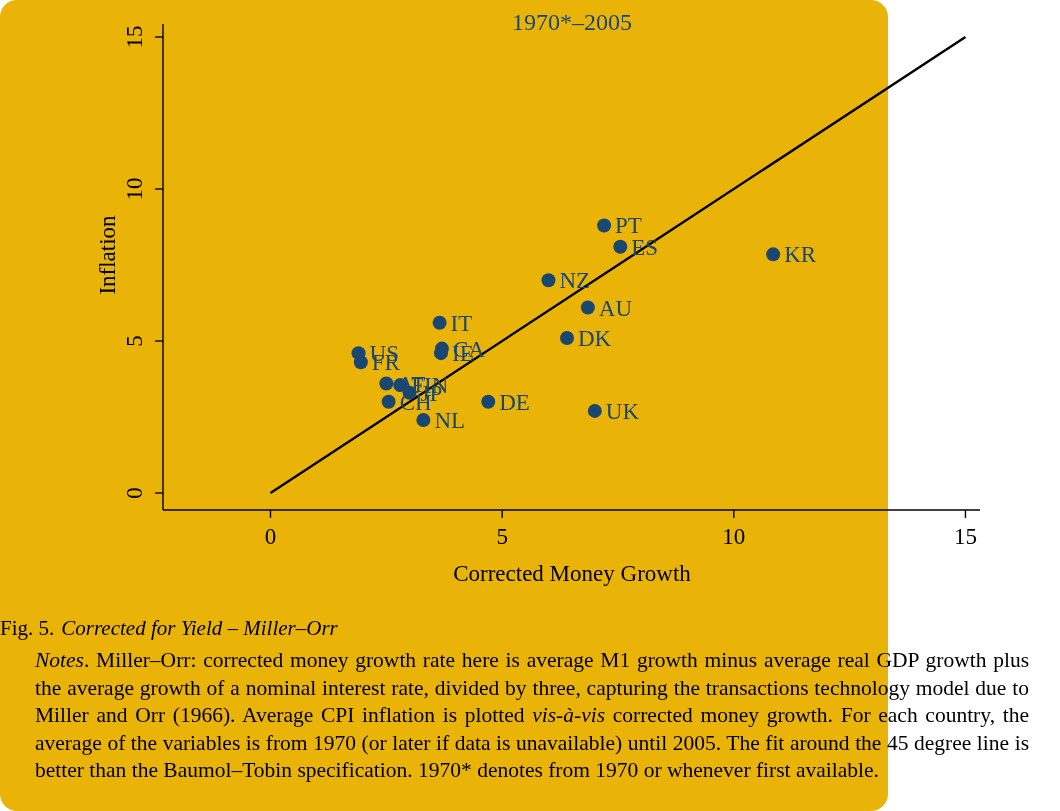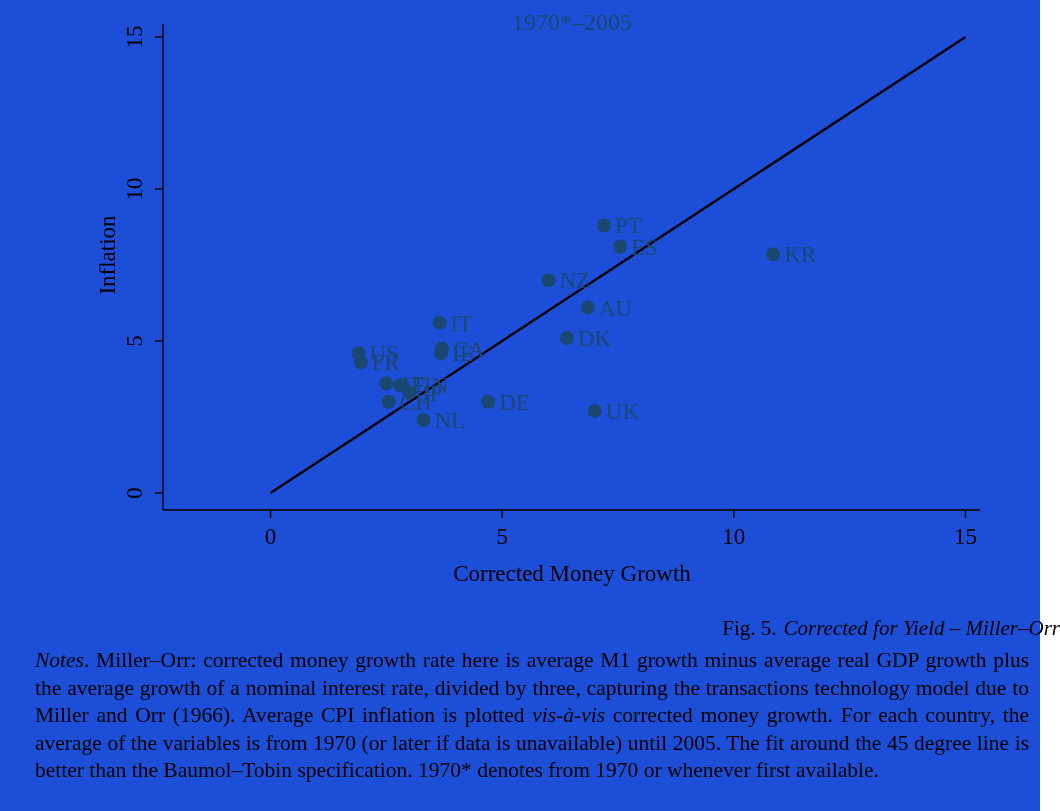--- a/index.html
+++ b/index.html
@@ -1,24 +1,24 @@
 <!DOCTYPE html>
 <html><head>
 <meta charset="utf-8">
 <style>
   html,body{margin:0;padding:0;background:#ffffff;}
   body{width:1060px;height:811px;overflow:hidden;font-family:"Liberation Serif",serif;color:#000;}
-  .page{position:relative;width:1040px;height:811px;background:#1d4ed8;}
+  .page{position:relative;width:888px;height:811px;background:#eab308;border-radius:17px;}
   svg{display:block;}
   .t{font-family:"Liberation Serif",serif;font-size:23px;fill:#000000;}
   .title-t{font-family:"Liberation Serif",serif;font-size:24px;fill:#1a476f;}
   .pl{font-family:"Liberation Serif",serif;font-size:23px;fill:#1a476f;}
   .axis{stroke:#000000;stroke-width:1.4;}
   .ref{stroke:#000000;stroke-width:2.4;}
-  .caption{width:1060px;text-align:right;font-size:21px;margin-top:16px;}
+  .caption{width:1060px;text-align:left;font-size:21px;margin-top:16px;}
   .caption .pref{margin-right:7px;}
   .it{font-style:italic;}
   .notes{width:994px;margin:6px 18px 0 35px;text-align:justify;font-size:21.5px;line-height:27.6px;}
 </style>
 </head>
 <body>
 
 <div class="page">
 
   <svg id="plot" width="1060" height="600" viewBox="0 0 1060 600">

